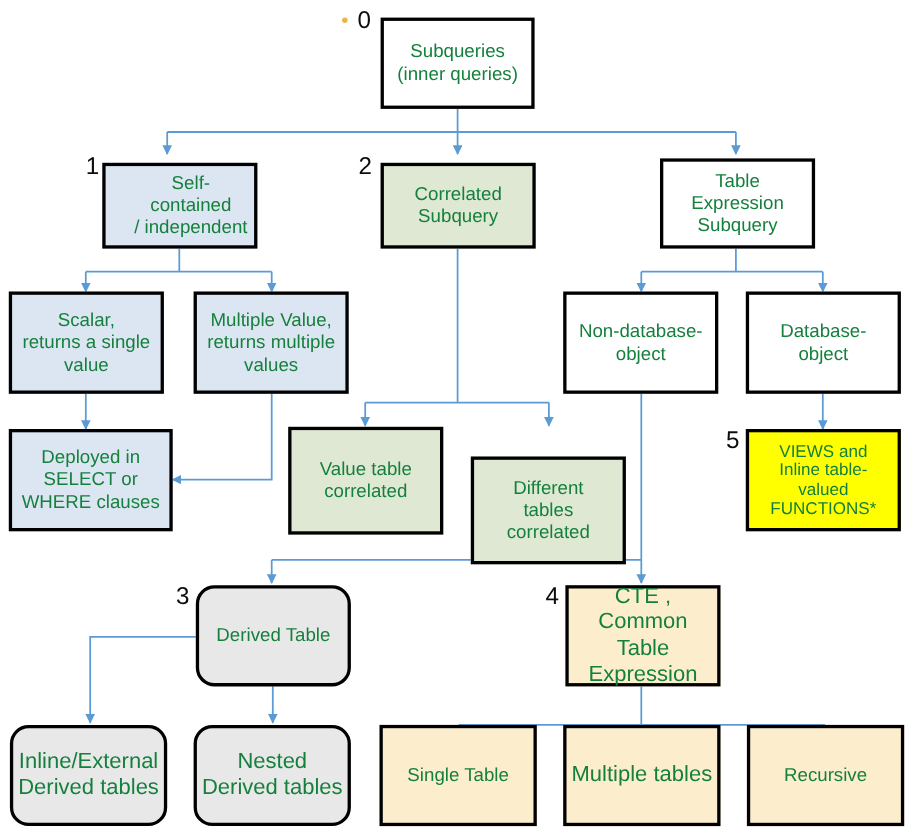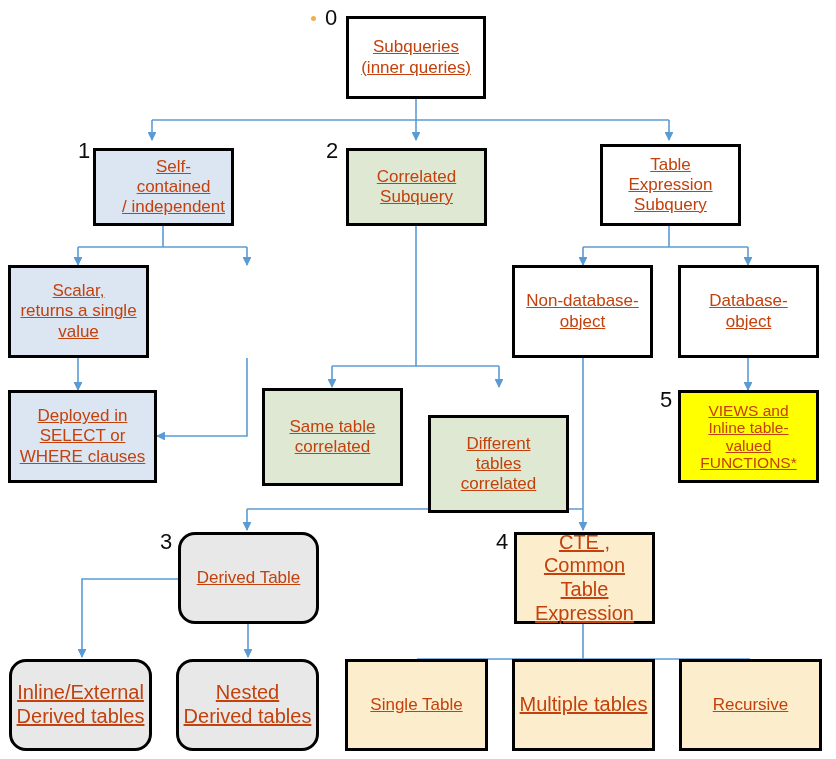--- a/index.html
+++ b/index.html
@@ -9,27 +9,26 @@
     background:#ffffff;
     font-family:"Liberation Sans", sans-serif;
     overflow:hidden;
   }
   .node{
     position:absolute;
     box-sizing:border-box;
     border:3px solid #000000;
     display:flex;align-items:center;justify-content:center;
     text-align:center;
-    color:#c2410c;
+    color:#15803d;
     font-size:17px;
     line-height:1.18;
     padding:2px 4px;
     white-space:pre-line;
     z-index:3;
-    text-decoration:underline;
   }
   .node.white{background:#ffffff;}
   .node.blue{background:#dce6f2;}
   .node.green{background:#dfe8d2;}
   .node.yellow{background:#ffff00;text-align:center;}
   .node.grey{background:#e8e8e8;border-radius:17px;}
   .node.tan{background:#fceecd;}
   .node.small{font-size:20px;}
   .node.tiny{font-size:15.5px;line-height:1.1;}
   .idx{
@@ -113,31 +112,34 @@
   <div class="node green" style="left:346px;top:148px;width:141px;height:78px;">Correlated
 Subquery</div>
 
   <div class="node white" style="left:600px;top:144px;width:141px;height:82px;">Table
 Expression
 Subquery</div>
 
   <div class="node blue" style="left:8px;top:265px;width:141px;height:93px;">Scalar,
 returns a single
 value</div>
+  <div class="node blue" style="left:176px;top:265px;width:141px;height:93px;">Multiple Value,
+returns multiple
+values</div>
 
   <div class="node white" style="left:512px;top:265px;width:141px;height:93px;">Non-database-
 object</div>
   <div class="node white" style="left:678px;top:265px;width:141px;height:93px;">Database-
 object</div>
 
   <div class="node blue" style="left:8px;top:390px;width:149px;height:93px;">Deployed in
 SELECT or
 WHERE clauses</div>
 
-  <div class="node green" style="left:262px;top:388px;width:141px;height:98px;">Same table
+  <div class="node green" style="left:262px;top:388px;width:141px;height:98px;">Value table
 correlated</div>
   <div class="node green" style="left:428px;top:388px;width:141px;height:98px;margin-top:27px;">Different
 tables
 correlated</div>
 
   <div class="idx" style="left:660px;top:389px;">5</div>
   <div class="node yellow tiny" style="left:678px;top:390px;width:141px;height:93px;">VIEWS and
 Inline table-
 valued
 FUNCTIONS*</div>

